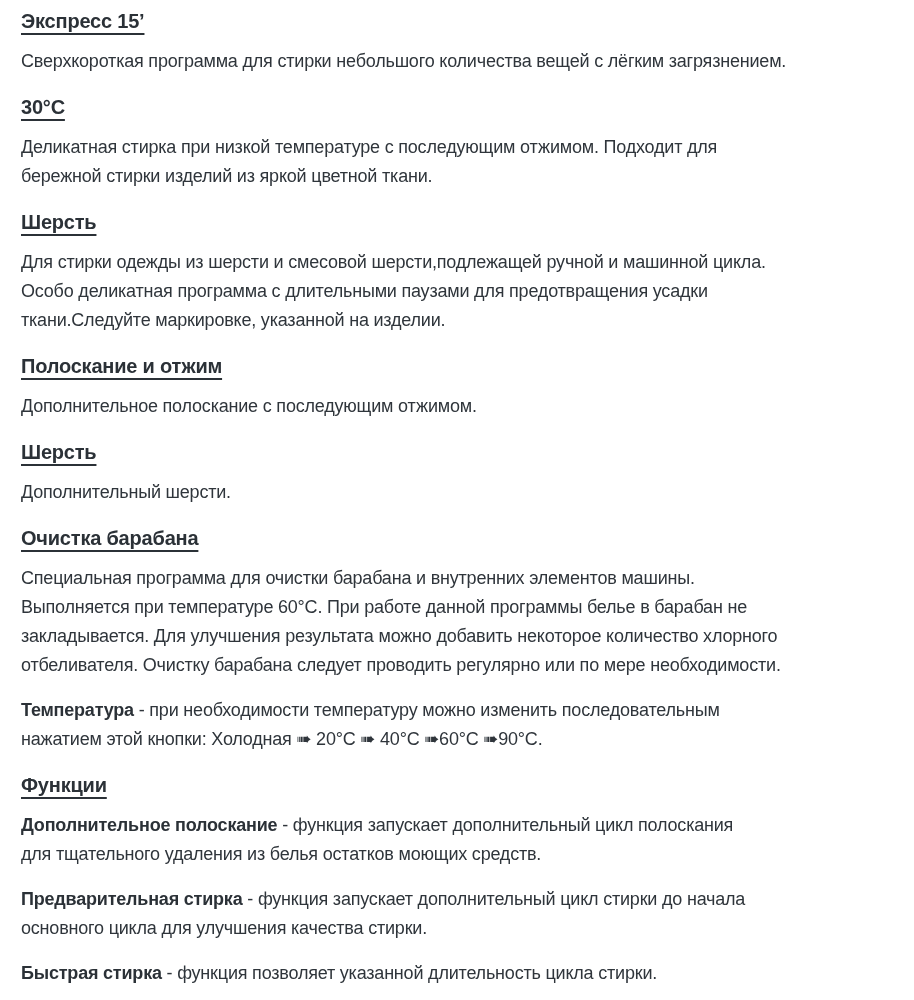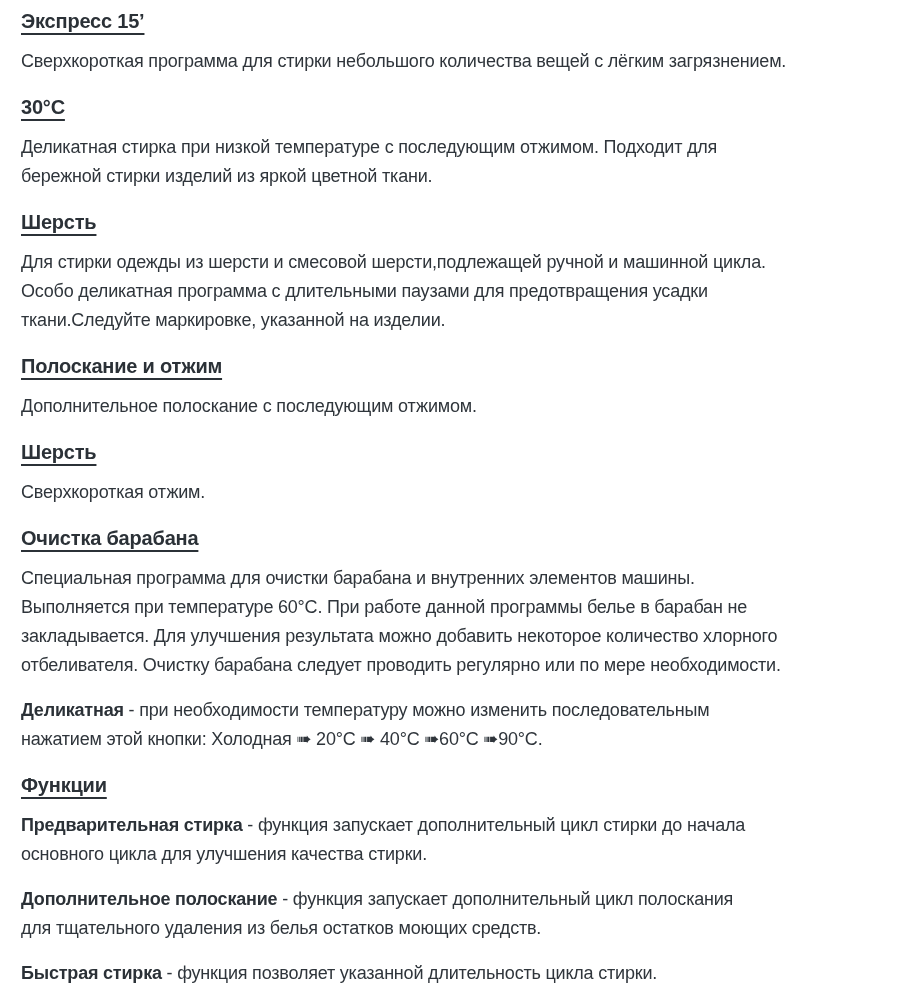--- a/index.html
+++ b/index.html
@@ -50,34 +50,34 @@
 
   <h3 class="h">Шерсть</h3>
   <p class="p">Для стирки одежды из шерсти и смесовой шерсти,подлежащей ручной и машинной цикла.
 Особо деликатная программа с длительными паузами для предотвращения усадки
 ткани.Следуйте маркировке, указанной на изделии.</p>
 
   <h3 class="h">Полоскание и отжим </h3>
   <p class="p">Дополнительное полоскание с последующим отжимом.</p>
 
   <h3 class="h">Шерсть </h3>
-  <p class="p">Сверхкороткая отжим.</p>
+  <p class="p">Дополнительный шерсти.</p>
 
   <h3 class="h">Очистка барабана</h3>
   <p class="p">Специальная программа для очистки барабана и внутренних элементов машины.
 Выполняется при температуре 60°C. При работе данной программы белье в барабан не
 закладывается. Для улучшения результата можно добавить некоторое количество хлорного
 отбеливателя. Очистку барабана следует проводить регулярно или по мере необходимости.</p>
 
-  <p class="p"><span class="term">Деликатная</span><span> - при необходимости температуру можно изменить последовательным
+  <p class="p"><span class="term">Температура</span><span> - при необходимости температуру можно изменить последовательным
 нажатием этой кнопки: Холодная ➠ 20°C ➠ 40°C ➠60°C ➠90°C.</span></p>
 
   <h3 class="h">Функции</h3>
 
+  <p class="p"><span class="term">Дополнительное полоскание</span><span> - функция запускает дополнительный цикл полоскания
+для тщательного удаления из белья остатков моющих средств.</span></p>
+
   <p class="p"><span class="term">Предварительная стирка</span><span> - функция запускает дополнительный цикл стирки до начала
 основного цикла для улучшения качества стирки.</span></p>
-
-  <p class="p"><span class="term">Дополнительное полоскание</span><span> - функция запускает дополнительный цикл полоскания
-для тщательного удаления из белья остатков моющих средств.</span></p>
 
   <p class="p"><span class="term">Быстрая стирка</span><span> - функция позволяет указанной длительность цикла стирки.</span></p>
 
 </div>
 
 </body></html>

